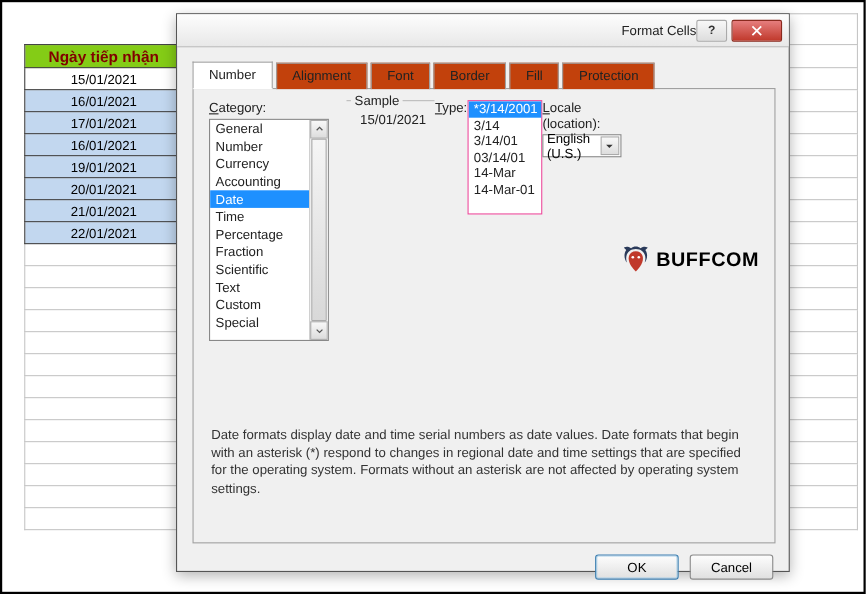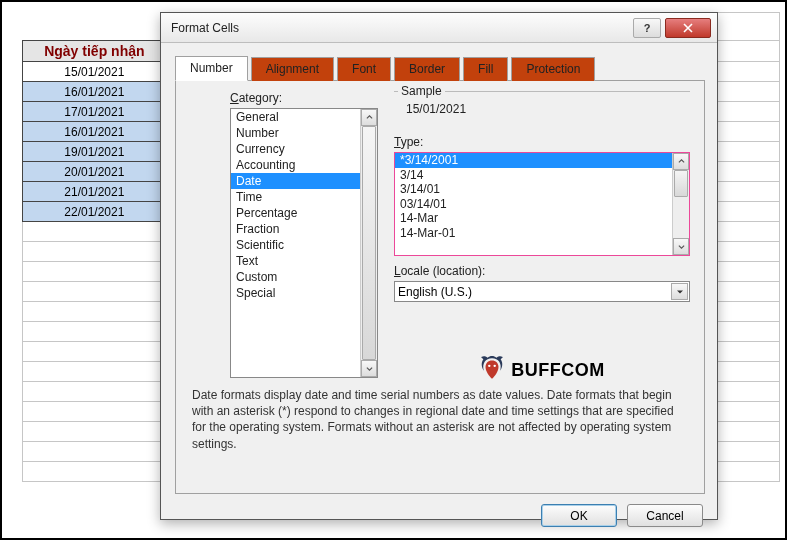--- a/index.html
+++ b/index.html
@@ -27,21 +27,21 @@
     font-size: 12px;
     background: #fff;
   }
   .spreadsheet .grid-cell { width: 75px; }
   .spreadsheet .data-col { width: 140px; }
   .spreadsheet td.filled {
     border: 1px solid #444;
     background: #c2d7ef;
   }
   .spreadsheet td.header-cell {
-    background: #e5e5e5;
+    background: #84cc16;
     font-weight: bold;
     font-size: 14px;
     border: 1px solid #444;
     height: 16px;
     color: #800000;
     text-align: center;
   }
   .spreadsheet td.first-data {
     background: #fff;
     border: 1px solid #444;
@@ -56,20 +56,21 @@
     border: 1px solid #555;
     background: #f0f0f0;
     box-shadow: 0 4px 12px rgba(0,0,0,0.3);
   }
   .titlebar {
     height: 30px;
     background: linear-gradient(#fdfdfd,#e8e8e8);
     border-bottom: 1px solid #bdbdbd;
     display: flex;
     align-items: center;
+    text-align: right;
   }
   .titlebar .title {
     padding-left: 10px;
     font-size: 12px;
     color: #222;
     flex: 1;
   }
   .titlebar .btn {
     width: 28px; height: 20px;
     display: flex; align-items: center; justify-content: center;
@@ -118,27 +119,27 @@
   .tab-panel {
     border: 1px solid #a0a0a0;
     margin: 0 12px 0 14px;
     height: 414px;
     background: #f0f0f0;
     padding: 10px 14px;
     display: flex;
     flex-direction: column;
   }
   .panel-body { display: flex; gap: 16px; height: 290px; }
-  .left-col { width: 148px; display: flex; flex-direction: column; margin-left: 40px; }
+  .left-col { width: 148px; display: flex; flex-direction: column; }
   .label { font-size: 12px; margin-bottom: 3px; color: #222; }
   .label .hotkey { text-decoration: underline; }
   .listbox {
     border: 1px solid #888;
     background: #fff;
-    height: 270px;
+    height: 202px;
     position: relative;
     overflow: hidden;
     display: flex;
   }
   .listbox .list-inner { flex:1; overflow:hidden; }
   .listbox .item {
     padding: 1px 5px;
     font-size: 12px;
     cursor: pointer;
     color: #222;
@@ -161,21 +162,21 @@
     cursor: pointer;
   }
   .vscroll .arrow svg { width:7px; height:7px; }
   .vscroll .track { flex:1; background:#eee; position:relative; }
   .vscroll .thumb {
     position:absolute; left:1px; right:1px;
     background: linear-gradient(#f5f5f5,#d8d8d8);
     border:1px solid #aaa;
     border-radius:1px;
   }
-  .right-col { flex: 1; display: flex; flex-direction: column; }
+  .right-col { flex: 1; display: flex; flex-direction: row; }
   .sample-box {
     border-top: 1px solid #bbb;
     padding: 6px 8px 0 8px;
     height: 38px;
     margin-bottom: 6px;
     position: relative;
   }
   .sample-title {
     position:absolute; top:-8px; left:4px;
     background:#f0f0f0; padding:0 3px;
@@ -208,21 +209,21 @@
   .select .caret {
     position:absolute; right:1px; top:1px;
     width:17px; height:17px;
     background: linear-gradient(#f8f8f8,#ddd);
     border:1px solid #aaa;
     display:flex;align-items:center;justify-content:center;
     cursor:pointer;
   }
   .logo-area {
     flex:1;
-    display:flex; align-items:flex-end; justify-content:center;
+    display:flex; align-items:center; justify-content:center;
     gap:6px;
   }
   .logo-area svg { width:26px; height:26px; }
   .logo-text { font-weight:900; font-size:18px; letter-spacing:0.5px; color:#000; font-family: Arial Black, Arial, sans-serif; }
   .footer-text {
     font-size: 12px;
     color:#333;
     line-height: 1.35;
     padding: 6px 4px 0 2px;
   }

